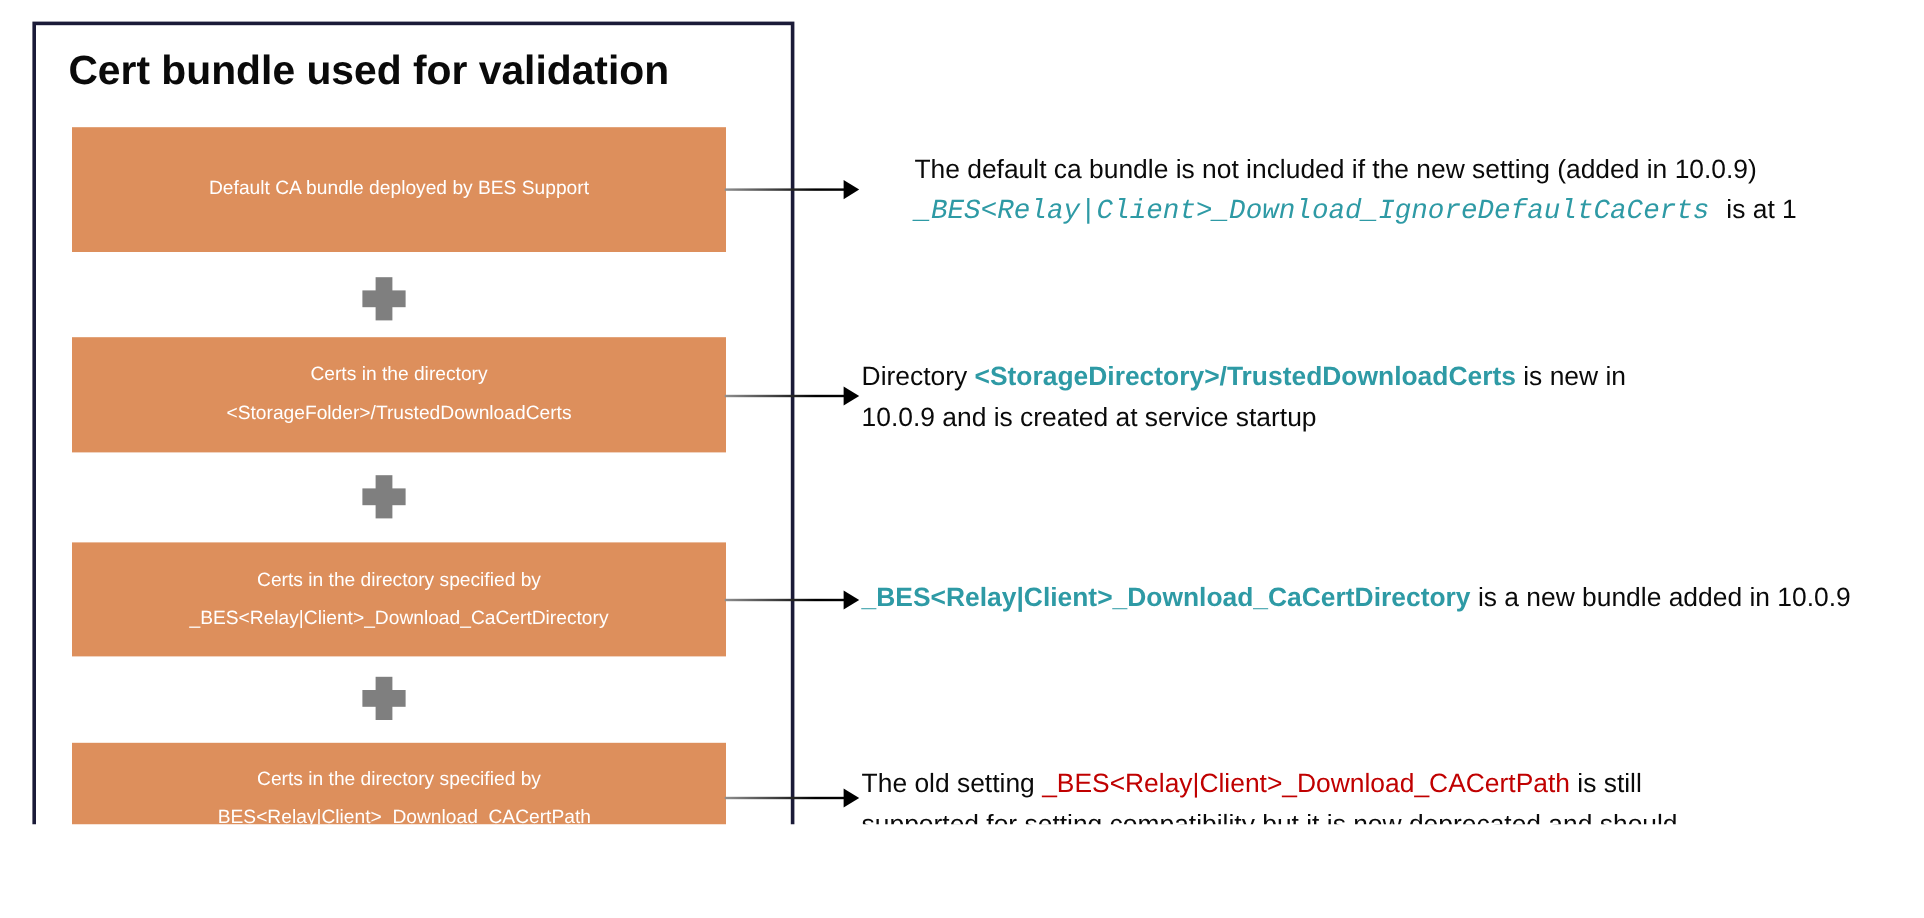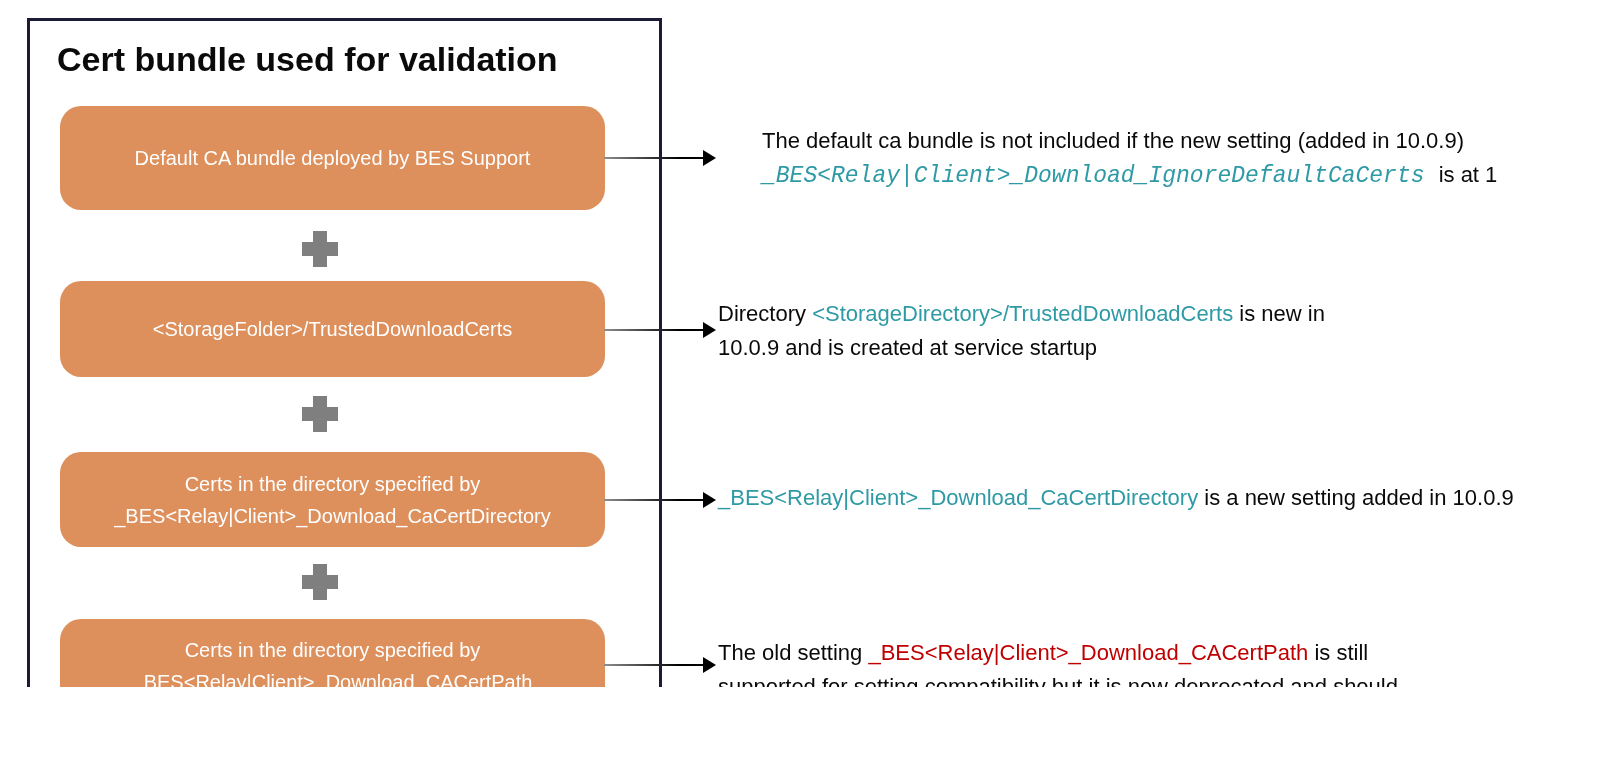--- a/index.html
+++ b/index.html
@@ -41,23 +41,22 @@
     position: absolute;
     left: 60px;
     width: 545px;
     background: var(--box-fill, #DD8F5C);
     color: var(--box-text, #FFFFFF);
     display: flex;
     flex-direction: column;
     align-items: center;
     justify-content: center;
     text-align: center;
-    font-size: 20px;
+    font-size: 16px;
     line-height: 32px;
-    border-radius: 21px;
   }
   .box1 { top: 106px; height: 104px; }
   .box2 { top: 281px; height: 96px; }
   .box3 { top: 452px; height: 95px; }
   .box4 { top: 619px; height: 94px; }
   .box-line { display: block; }
   .box-line:empty { display: none; }
 
   
   .plus-icon {
@@ -117,21 +116,21 @@
     font-size: 22px;
     line-height: 34px;
     color: #0a0a0a;
   }
   .anno1 { top: 124px; width: 880px; margin-left: 44px; }
   .anno2 { top: 297px; width: 705px; }
   .anno3 { top: 481px; width: 900px; white-space: nowrap; }
   .anno4 { top: 636px; width: 820px; }
   .teal-bold {
     color: var(--teal, #2E9AA5);
-    font-weight: normal;
+    font-weight: bold;
   }
   .teal-code {
     color: var(--teal, #2E9AA5);
     font-family: "Liberation Mono", monospace;
     font-weight: normal;
     font-style: italic;
     font-size: 23px;
     margin-right: 8px;
   }
   .red-setting {
@@ -148,20 +147,21 @@
   <h1 class="diagram-title">Cert bundle used for validation</h1>
 
   <div class="cert-box box1">
     <span class="box-line">Default CA bundle deployed by BES Support</span>
 
   </div>
 
   <div class="plus-icon plus1"></div>
 
   <div class="cert-box box2">
+    <span class="box-line">Certs in the directory</span>
     <span class="box-line">&lt;StorageFolder&gt;/TrustedDownloadCerts</span>
   </div>
 
   <div class="plus-icon plus2"></div>
 
   <div class="cert-box box3">
     <span class="box-line">Certs in the directory specified by</span>
     <span class="box-line">_BES&lt;Relay|Client&gt;_Download_CaCertDirectory</span>
   </div>
 
@@ -193,21 +193,21 @@
     <span>The default ca bundle is not included if the new setting (added in 10.0.9)</span><br>
     <span class="teal-code">_BES&lt;Relay|Client&gt;_Download_IgnoreDefaultCaCerts</span><span> is at 1</span>
   </div>
 
   <div class="annotation anno2">
     <span>Directory </span><span class="teal-bold">&lt;StorageDirectory&gt;/TrustedDownloadCerts</span><span> is new in</span><br>
     <span>10.0.9 and is created at service startup</span>
   </div>
 
   <div class="annotation anno3">
-    <span class="teal-bold">_BES&lt;Relay|Client&gt;_Download_CaCertDirectory</span><span> is a new setting added in 10.0.9</span>
+    <span class="teal-bold">_BES&lt;Relay|Client&gt;_Download_CaCertDirectory</span><span> is a new bundle added in 10.0.9</span>
   </div>
 
   <div class="annotation anno4">
     <span>The old setting </span><span class="red-setting">_BES&lt;Relay|Client&gt;_Download_CACertPath</span><span> is still</span><br>
     <span>supported for setting compatibility but it is now deprecated and should</span><br>
     <span>not be still</span>
   </div>
 
 </div>
 

